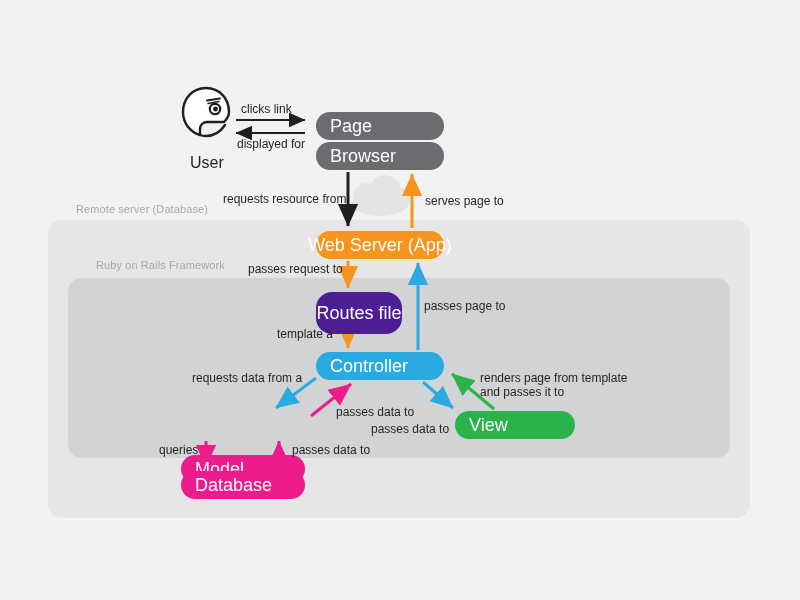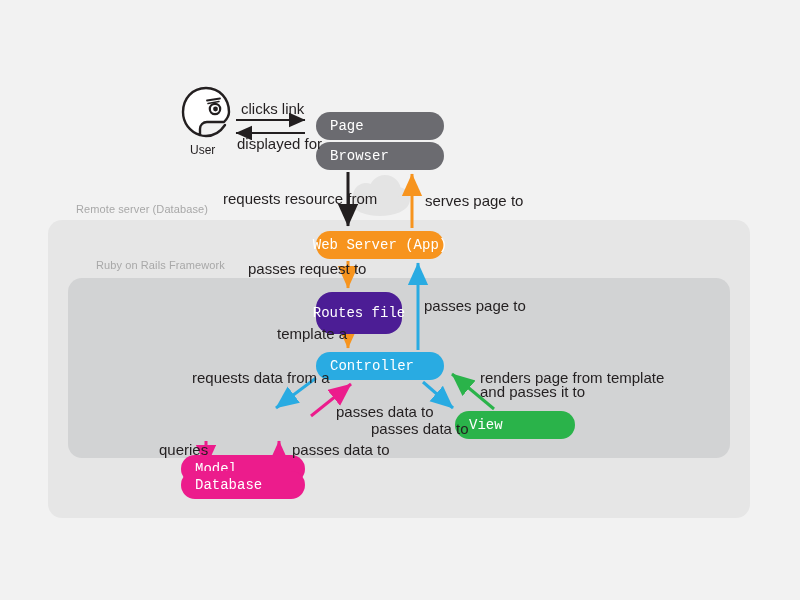--- a/index.html
+++ b/index.html
@@ -41,48 +41,47 @@
     letter-spacing: 0.1px;
     white-space: nowrap;
   }
   #remote-server-label { left: 76px; top: 203px; }
   #rails-label { left: 76px; top: 259px; margin-left: 20px; }
 
   .node {
     position: absolute;
     border-radius: 16px;
     color: #ffffff;
-    font-size: 14px;
+    font-size: 18px;
     display: flex;
     align-items: center;
     box-sizing: border-box;
     padding-left: 14px;
     white-space: nowrap;
-    font-family: Liberation Mono, monospace;
   }
   #node-page     { left: 316px; top: 112px; width: 128px; height: 28px; background: #6b6b70; }
   #node-browser  { left: 316px; top: 142px; width: 128px; height: 28px; background: #6b6b70; }
   #node-webserver{ left: 316px; top: 231px; width: 128px; height: 28px; background: #f7941e; justify-content: center; padding-left: 0;}
   #node-routes   { left: 316px; top: 292px; width: 86px;  height: 42px; background: #4c1d95; justify-content: center; padding-left: 0;}
   #node-controller{left: 316px; top: 352px; width: 128px; height: 28px; background: #29abe2; }
   #node-model    { left: 181px; top: 411px; width: 124px; height: 28px; background: #ec1c8c; margin-top: 44px; }
   #node-view     { left: 455px; top: 411px; width: 120px; height: 28px; background: #2ab34a; }
   #node-database { left: 181px; top: 471px; width: 124px; height: 28px; background: #ec1c8c; }
 
   .edge-label {
     position: absolute;
-    font-size: 15px;
+    font-size: 12px;
     color: #231f20;
     white-space: nowrap;
     line-height: 14px;
   }
 
   #label-clicks-link     { left: 241px; top: 102px; }
   #label-displayed-for   { left: 237px; top: 137px; }
-  #label-user            { left: 190px; top: 143px; color:#231f20; font-size: 12px;}
+  #label-user            { left: 190px; top: 156px; color:#231f20; font-size: 16px;}
   #label-requests-resource{ left: 223px; top: 192px; }
   #label-serves-page     { left: 425px; top: 194px; }
   #label-passes-request  { left: 248px; top: 262px; }
   #label-passes-page     { left: 424px; top: 299px; }
   #label-activates-a     { left: 277px; top: 327px; }
   #label-requests-data   { left: 192px; top: 371px; }
   #label-renders-page    { left: 480px; top: 371px; }
   #label-passes-data-model{ left: 336px; top: 405px; }
   #label-passes-data-view{ left: 371px; top: 422px; }
   #label-queries         { left: 159px; top: 443px; }

